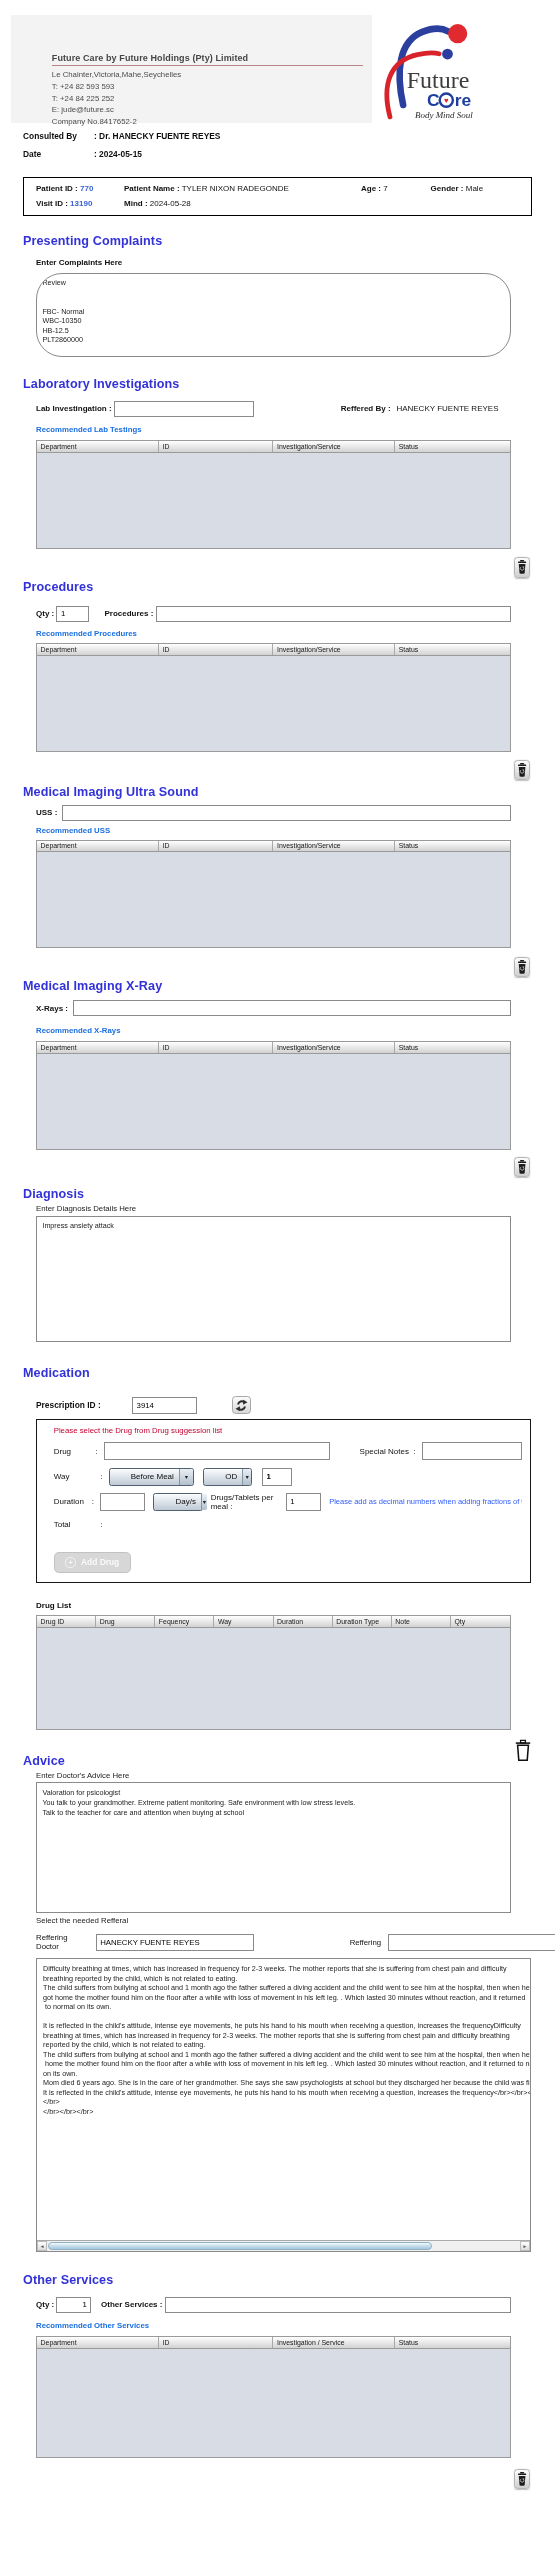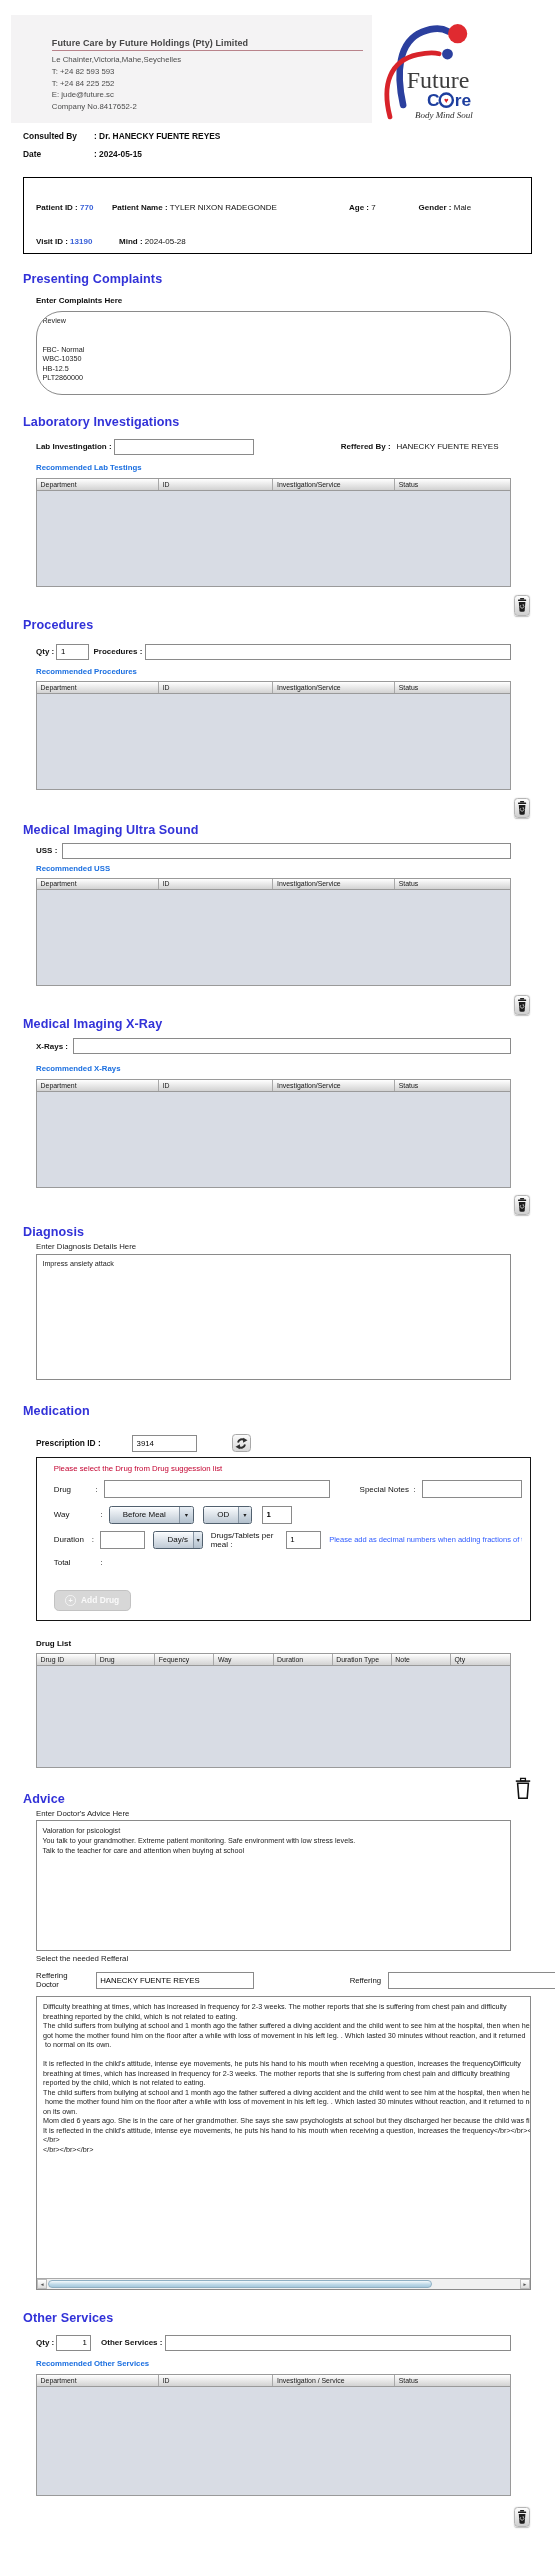--- a/index.html
+++ b/index.html
@@ -1,39 +1,39 @@
 <!DOCTYPE html>
 <html style="font-size:9.6px"><head>
 <meta charset="utf-8">
 <style>
   * { margin:0; padding:0; box-sizing:border-box; }
   body { background:#ffffff; font-family:"Liberation Sans", sans-serif; color:#111; }
   .page { width:556px; min-height:2576px; background:#fff; position:relative; padding-bottom:15.5px; }
 
   
   .header-card { margin:15px 0 0 10.8px; width:482px; height:108px; background:#f4f3f4; position:relative; }
-  .company-block { position:absolute; left:41px; top:23px; width:311px; }
+  .company-block { position:absolute; left:41px; top:38px; width:311px; }
   .company-name { font-size:9px; font-weight:bold; color:#454545; padding-bottom:1.8px;
                   border-bottom:1.2px solid #b9838b; margin-bottom:3.6px; letter-spacing:0.1px; }
   .company-line { font-size:7.8px; color:#4c4c4c; line-height:1.5; }
   .logo-box { position:absolute; right:0; top:0; width:121px; height:108px; background:#fff; }
 
   .consult-line { margin:8.4px 0 0 23px; font-size:8.4px; font-weight:bold; color:#0d0d0d; display:flex; }
   .consult-line .lbl { width:71px; }
   .date-line { margin:7.8px 0 0 23px; font-size:8.4px; font-weight:bold; display:flex; }
   .date-line .lbl { width:71px; }
 
   
   .patient-box { margin:18px 0 0 23px; width:509px; border:1.2px solid #000; padding:6px 6px 7.2px 12px;
                  font-size:8px; background:#fff; }
   .p-row { display:flex; align-items:baseline; margin-bottom:6px; }
-  .p-row:last-child { margin-bottom:0;gap:7px; }
+  .p-row:last-child { margin-bottom:0; }
   .p-lbl { font-weight:bold; }
   .p-blue { color:#3b62d9; font-weight:bold; }
-  .w140 { width:76px;margin-top:19px; } .w330 { width:190px; } .w95 { width:60px; }
+  .w140 { width:88px; } .w330 { width:190px; } .w95 { width:60px; }
 
   
   .sec-title { margin:0 0 0 23px; font-size:12.6px; font-weight:bold; color:#3232d8; letter-spacing:0.1px; }
   .sub-bold { margin:9.6px 0 0 36px; font-size:8px; font-weight:bold; color:#0d0d0d; }
   .sub-plain { margin:3.6px 0 0 36px; font-size:7.8px; color:#1a1a1a; }
   .reco-link { margin:8.4px 0 0 36px; font-size:7.8px; font-weight:bold; color:#1b6fe0; display:inline-block; cursor:pointer; }
 
   textarea { display:block; resize:none; font-family:"Liberation Sans", sans-serif; color:#222; outline:none; }
   .big-ta { margin:6px 0 0 36px; width:475px; border:0.6px solid #8a8a8a; font-size:7.2px;
             line-height:1.32; padding:4.2px 5.4px; white-space:pre; overflow:hidden; }
@@ -67,21 +67,21 @@
   .presc-row .f-lbl { font-size:8.4px; }
   .refresh-btn { margin-left:6px; width:19px; height:18px; border:0.6px solid #a8a8a8; border-radius:3.6px;
                  background:linear-gradient(#fbfbfb,#d8d8d8); display:flex; align-items:center;
                  justify-content:center; cursor:pointer; }
   .med-panel { margin:4.8px 0 0 36px; width:495px; border:1.2px solid #161616; padding:6px 8.4px 9.6px 16.7px; }
   .warn-red { color:#c3002f; font-size:7.8px; margin-bottom:6px; }
   .m-row { display:flex; align-items:center; margin-top:7.2px; font-size:8px; }
   .plbl { display:flex; width:55px; justify-content:space-between; padding-right:6px; font-size:8px; }
   .sel { display:inline-flex; align-items:center; justify-content:space-between; height:18px;
          background:linear-gradient(#fafcfe,#bfcad5); border:0.6px solid #51606e; border-radius:2.4px;
-         padding-left:13px; font-size:8px; color:#0d0d0d; cursor:pointer;
+         padding-left:21px; font-size:8px; color:#0d0d0d; cursor:pointer;
          box-shadow:inset 0 0.6px 0 #fff; }
   .sel .arrow { width:13.7px; align-self:stretch; border-left:0.6px solid #8795a3; display:flex;
                 align-items:center; justify-content:center; font-size:5.4px; color:#222;
                 background:linear-gradient(#e9eff5,#b2c0cd); border-radius:0 1.8px 1.8px 0; margin-left:4.8px; }
   .note-blue { color:#2f5bff; font-size:7.5px; margin-left:8.4px; white-space:nowrap; overflow:hidden; }
   .add-drug { margin-top:23px; display:inline-flex; align-items:center; gap:5.4px; height:20.3px;
               padding:0 10.8px; background:#d7d7d7; border:0.6px solid #c2c2c2; border-radius:4.8px;
               color:#fafafa; font-weight:bold; font-size:8.4px; cursor:default; }
   .add-circle { width:10.2px; height:10.2px; border:1.2px solid #f2f2f2; border-radius:50%;
                 display:flex; align-items:center; justify-content:center; font-size:7.2px; line-height:1; }
@@ -202,21 +202,21 @@
         <path d="M12 11.5 l1.6 2.8 h-3.2 Z" fill="#e8e8e8"></path>
       </svg>
     </div>
   </div>
 
   
   <div class="sec-title" style="margin-top:2.4px;">Procedures</div>
   <div class="field-row" style="margin-top:12px;">
     <span class="f-lbl">Qty : </span>
     <input class="inp" style="width: 33px;" value="1">
-    <span class="f-lbl" style="margin-left:4px;">Procedures : </span>
+    <span class="f-lbl" style="margin-left:15px;">Procedures : </span>
     <input class="inp" style="flex: 1 1 0%; margin-right: 45px;" value="">
   </div>
   <div class="reco-link" style="margin-top:7.2px;">Recommended Procedures</div>
   <div class="tbl" style="margin-top:4.8px;">
     <div class="tbl-head">
       <div class="cell c1">Department</div>
       <div class="cell c2">ID</div>
       <div class="cell c3">Investigation/Service</div>
       <div class="cell c4">Status</div>
     </div>

